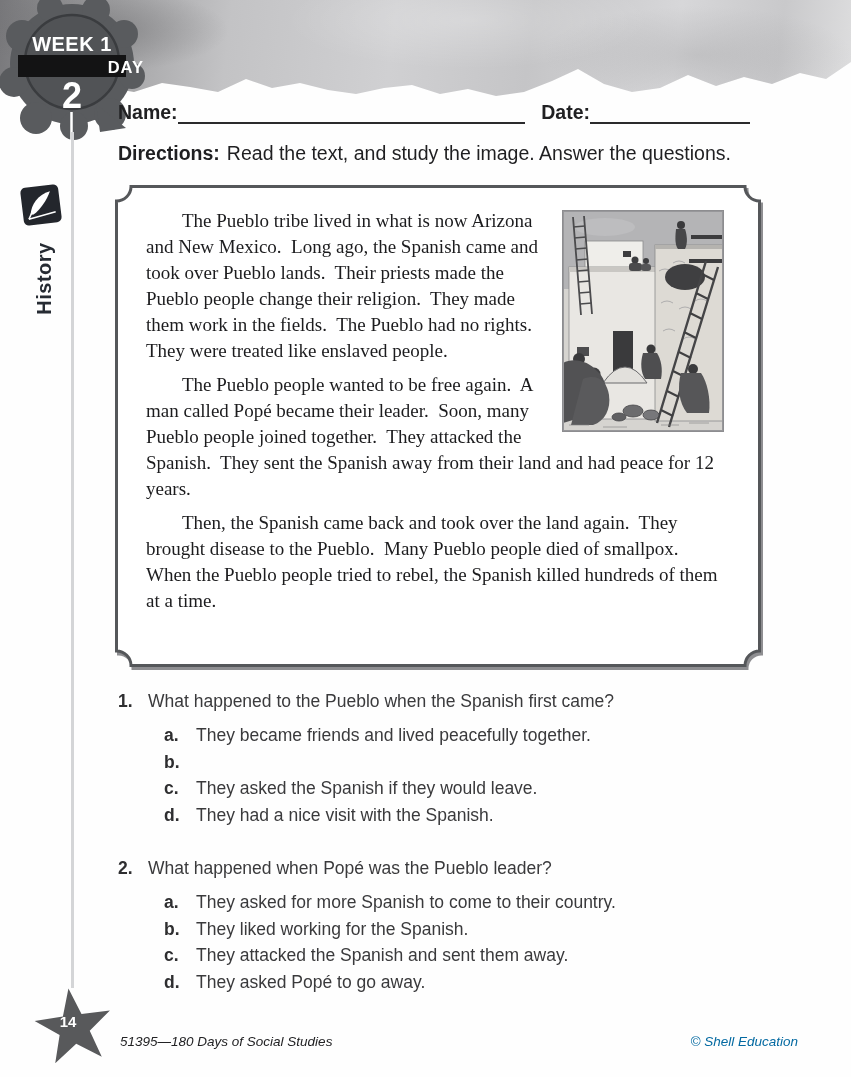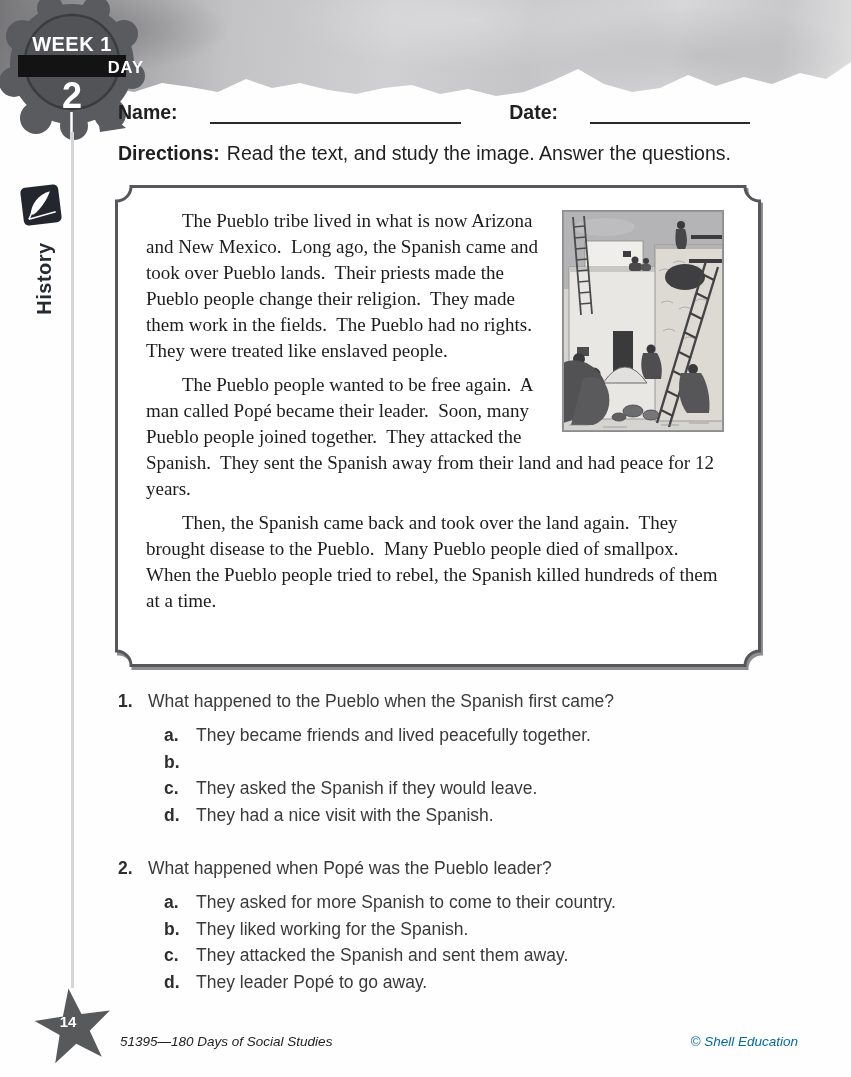--- a/index.html
+++ b/index.html
@@ -29,21 +29,21 @@
     color:#fff; font-weight:bold; font-size:36px; line-height:40px;}
   
   .vrule{position:absolute; left:71px; top:132px; width:2.5px; height:856px; background:#d4d5d7;}
   .quill-box{position:absolute; left:22px; top:186px; width:38px; height:38px;
     background:#23262c; border-radius:5px; transform:rotate(-7deg);}
   .side-label{position:absolute; left:12px; top:228px; width:64px; height:100px;
     display:flex; align-items:center; justify-content:center;}
   .side-label span{transform:rotate(-90deg); white-space:nowrap; font-weight:bold;
     font-size:20px; color:#262b33; letter-spacing:.5px;}
   
-  .name-row{position:absolute; left:118px; top:100px; width:632px; display:flex; align-items:flex-end;gap:32px;}
+  .name-row{position:absolute; left:118px; top:100px; width:632px; display:flex; align-items:flex-end;}
   .lbl{font-weight:bold; font-size:19.5px; color:#202022; line-height:24px;}
   .fill-line{border-bottom:2px solid #2a2a2c; height:22px;}
   .name-line{flex:1;}
   .date-lbl{margin-left:16px;}
   .date-line{width:160px;}
   
   .directions{position:absolute; left:118px; top:142px; width:640px;
     font-size:19.5px; color:#1f1f21;}
   .dir-label{font-weight:bold; margin-right:7px;}
   
@@ -234,21 +234,21 @@
         <div class="option">
           <span class="opt-letter">b.</span>
           <span>They liked working for the Spanish.</span>
         </div>
         <div class="option">
           <span class="opt-letter">c.</span>
           <span>They attacked the Spanish and sent them away.</span>
         </div>
         <div class="option">
           <span class="opt-letter">d.</span>
-          <span>They leader Popé to go away.</span>
+          <span>They asked Popé to go away.</span>
         </div>
       </div>
     </div>
 
   </div>
 
   <div class="pagestar">
     <svg width="84" height="84" viewBox="0 0 84 84">
       <polygon points="42,2 51.4,29.1 80,29.6 57.2,46.9 65.5,74.4 42,58 18.5,74.4 26.8,46.9 4,29.6 32.6,29.1" fill="#58595b" transform="rotate(-8 42 42)"></polygon>
     </svg>

